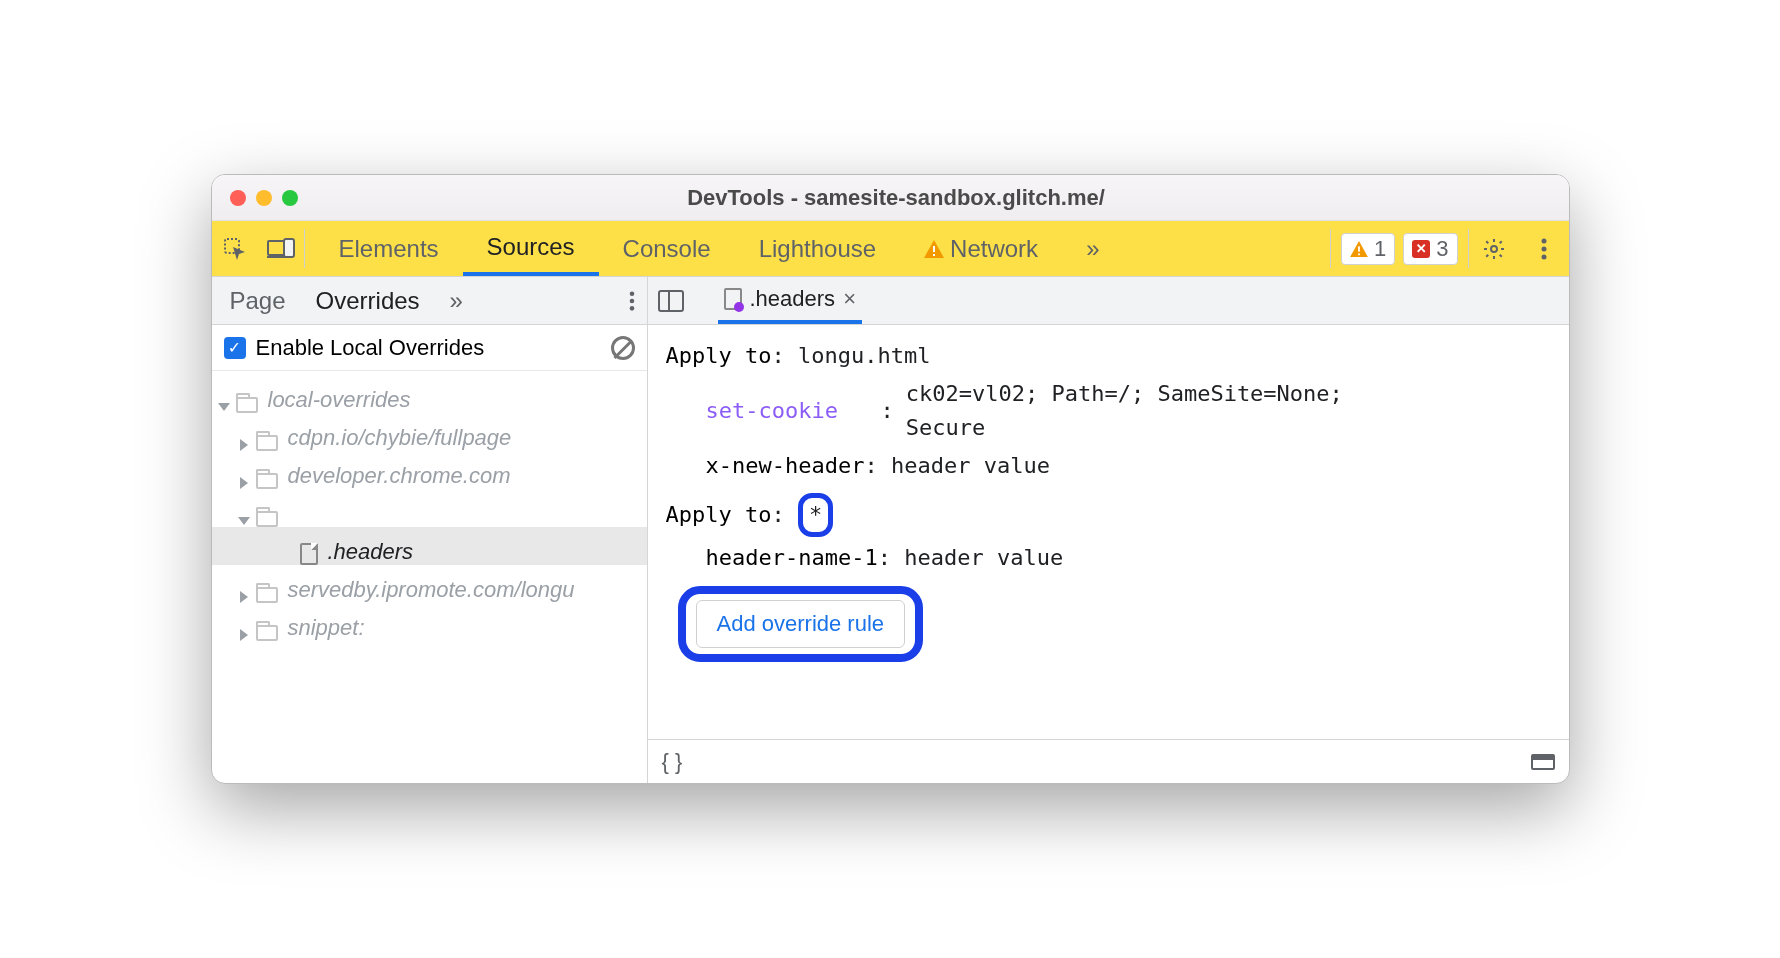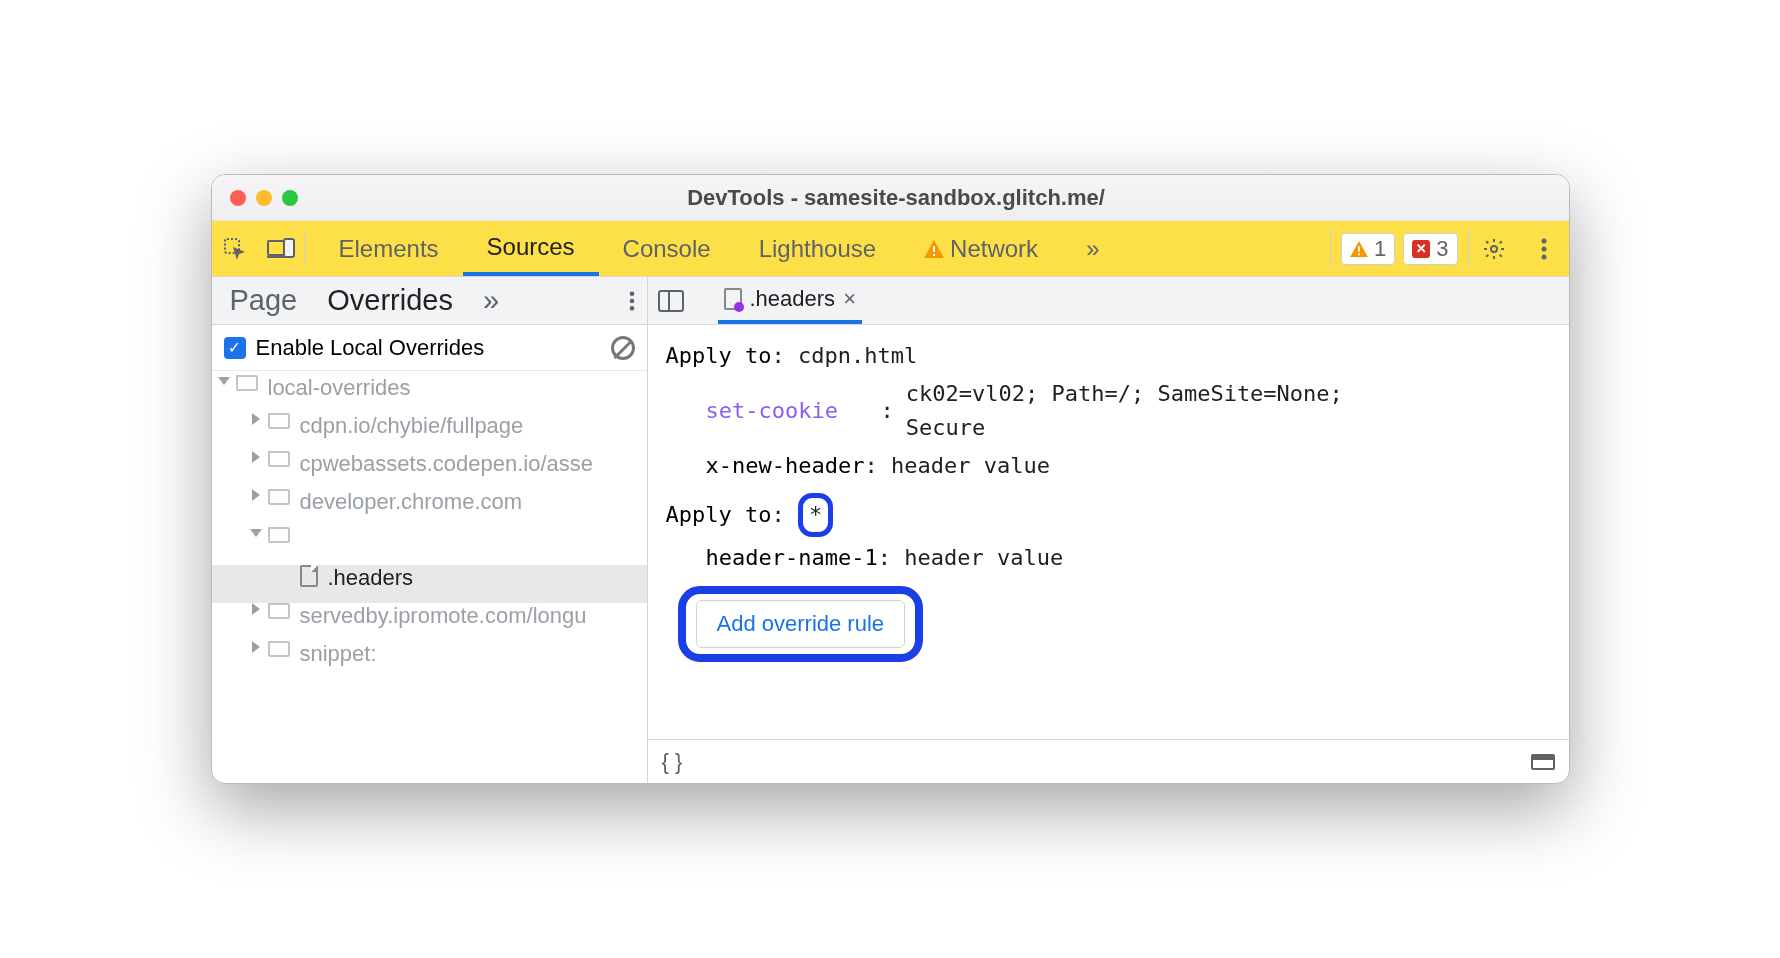--- a/index.html
+++ b/index.html
@@ -21,40 +21,40 @@
   .tab.active { color:#202124; border-bottom:4px solid #1a73e8; font-weight:500;}
   .tab .warn-icon { margin-right:6px; }
   .toggle-icon { color:#5f6368; }
   .counters { display:flex; align-items:center; gap:8px; padding:0 10px;}
   .counter { display:flex; align-items:center; gap:6px; border:1px solid #d0d0d0; border-radius:4px; padding:2px 8px; font-size:22px; background:#fff;}
   .counter .sq { width:18px; height:18px; border-radius:3px; display:flex; align-items:center; justify-content:center; color:#fff; font-size:13px; font-weight:700;} .counter .sq.err{ background:#d93025;}
   .gear-btn, .more-btn { width:50px; display:flex; align-items:center; justify-content:center; cursor:pointer;}
   
   .content { display:flex; height:506px; }
   .sidebar { width:436px; border-right:1px solid #d5d5d5; display:flex; flex-direction:column; min-width:0;}
-  .side-tabs { height:48px; border-bottom:1px solid #d5d5d5; display:flex; align-items:center; background:#f1f3f4; font-size:29px; color:#5f6368; padding:0 12px; gap:18px;}
+  .side-tabs { height:48px; border-bottom:1px solid #d5d5d5; display:flex; align-items:center; background:#f1f3f4; font-size:24px; color:#5f6368; padding:0 12px; gap:18px;}
   .side-tabs .stab { cursor:pointer; padding:0 6px; height:100%; display:flex; align-items:center;}
   .side-tabs .stab.active { color:#202124; font-weight:500;}
   .side-tabs .spacer { flex:1; }
   .side-tabs .kebab { cursor:pointer; font-size:26px; color:#5f6368; letter-spacing:0; line-height:0;}
   .override-row { height:46px; border-bottom:1px solid #e8e8e8; display:flex; align-items:center; padding:0 12px; gap:10px; font-size:22px;}
   .checkbox { width:22px; height:22px; border-radius:4px; background:#1a73e8; display:flex; align-items:center; justify-content:center; color:#fff; font-size:16px;}
   .prohibit { margin-left:auto; width:24px; height:24px; border:3px solid #777; border-radius:50%; position:relative;}
   .prohibit::after { content:""; position:absolute; width:24px; height:3px; background:#777; top:9px; left:-3px; transform:rotate(-45deg);}
   .tree { flex:1; overflow:hidden; font-size:22px; color:#9aa0a6; padding-top:4px;}
-  .tree-row { display:flex; align-items:flex-start; height:38px; padding-left:8px; white-space:nowrap; overflow:hidden; cursor:pointer;}
+  .tree-row { display:flex; align-items:flex-end; height:38px; padding-left:8px; white-space:nowrap; overflow:hidden; cursor:pointer;font-style:italic;}
   .tree-row.selected { background:#e8e8e8; color:#202124;}
   .tri { display:inline-block; width:0; height:0; border-left:8px solid #9aa0a6; border-top:6px solid transparent; border-bottom:6px solid transparent; margin-right:8px;}
   .tri.down { transform:rotate(90deg); }
   .folder-icon { width:22px; height:16px; border:2px solid #c5c5c5; border-radius:2px; margin-right:10px; position:relative; flex-shrink:0;}
   .folder-icon::before { content:""; position:absolute; width:10px; height:4px; border:2px solid #c5c5c5; border-bottom:none; border-radius:2px 2px 0 0; top:-6px; left:-2px;}
   .file-icon { width:18px; height:22px; border:2px solid #888; border-radius:2px; margin-right:10px; position:relative; flex-shrink:0;}
   .file-icon::after { content:""; position:absolute; width:0; height:0; border-top:7px solid #fff; border-right:7px solid transparent; top:-2px; right:-2px;}
   .file-icon::before { content:""; position:absolute; width:0; height:0; border-bottom:7px solid #888; border-left:7px solid transparent; top:-2px; right:-2px;}
-  .indent-1 { padding-left:40px; } .indent-3 { padding-left:88px; }
+  .indent-1 { padding-left:28px; } .indent-3 { padding-left:88px; }
   
   .editor { flex:1; display:flex; flex-direction:column; min-width:0;}
   .editor-tabs { height:48px; border-bottom:1px solid #d5d5d5; background:#f1f3f4; display:flex; align-items:center; padding:0 10px; gap:14px;}
   .side-toggle { width:26px; height:22px; border:2px solid #5f6368; border-radius:3px; display:flex; cursor:pointer;}
   .side-toggle::before { content:""; width:8px; border-right:2px solid #5f6368;}
   .file-tab { display:flex; align-items:center; gap:8px; height:100%; border-bottom:4px solid #1a73e8; padding:0 6px; color:#202124; font-size:22px;}
   .file-tab-icon { width:18px; height:22px; border:2px solid #888; border-radius:2px; position:relative;}
   .file-tab-icon .dot { width:10px; height:10px; border-radius:50%; background:#9334e6; position:absolute; bottom:-4px; right:-4px;}
   .close-x { color:#5f6368; cursor:pointer; font-size:22px;}
   .editor-body { flex:1; overflow:auto; padding:14px 18px; font-family: "SF Mono", ui-monospace, Menlo, Consolas, monospace; font-size:22px; line-height:1.55; color:#202124;}
@@ -179,25 +179,20 @@
               <span>local-overrides</span>
             </div>
         <div class="tree-row indent-1">
               <span class="tri"></span>
               <span class="folder-icon"></span>
               <span>cdpn.io/chybie/fullpage</span>
             </div>
         <div class="tree-row indent-1">
               <span class="tri"></span>
               <span class="folder-icon"></span>
-              <span>cpwebassets.codepen.io/asse</span>
-            </div>
-        <div class="tree-row indent-1">
-              <span class="tri"></span>
-              <span class="folder-icon"></span>
               <span>developer.chrome.com</span>
             </div>
         <div class="tree-row indent-1">
               <span class="tri down"></span>
               <span class="folder-icon"></span>
             </div>
         <div class="tree-row indent-3 selected">
               <span class="file-icon"></span>
               <span style="color:#202124">.headers</span>
             </div>
@@ -220,21 +215,21 @@
         <div style="width:6px"></div>
         <div class="file-tab">
           <div class="file-tab-icon">
                 <div class="dot"></div>
               </div>
           <span>.headers</span>
           <span class="close-x">×</span>
         </div>
       </div>
       <div class="editor-body">
-        <div><span class="kw">Apply to</span>: <span>cdpn.html</span></div>
+        <div><span class="kw">Apply to</span>: <span>longu.html</span></div>
         <div class="hdr-row">
           <div class="hdr-name"><span>set-cookie</span></div>
           <div class="colon">:</div>
           <div style="max-width:520px">ck02=vl02; Path=/; SameSite=None; Secure</div>
         </div>
         <div class="hdr-row">
           <div class="kw">x-new-header</div>
               <span>:&nbsp;</span>
           <div>header value</div>
         </div>

